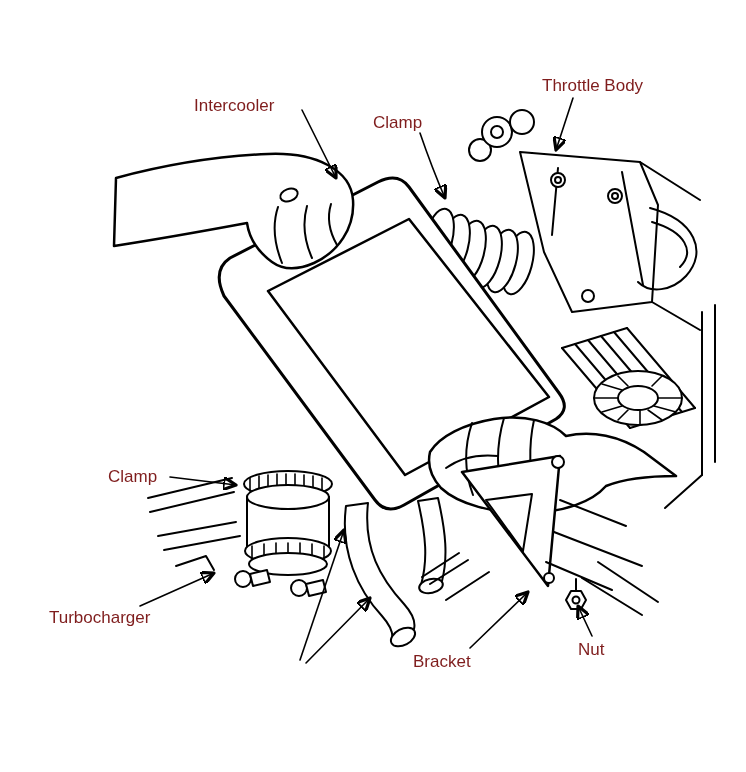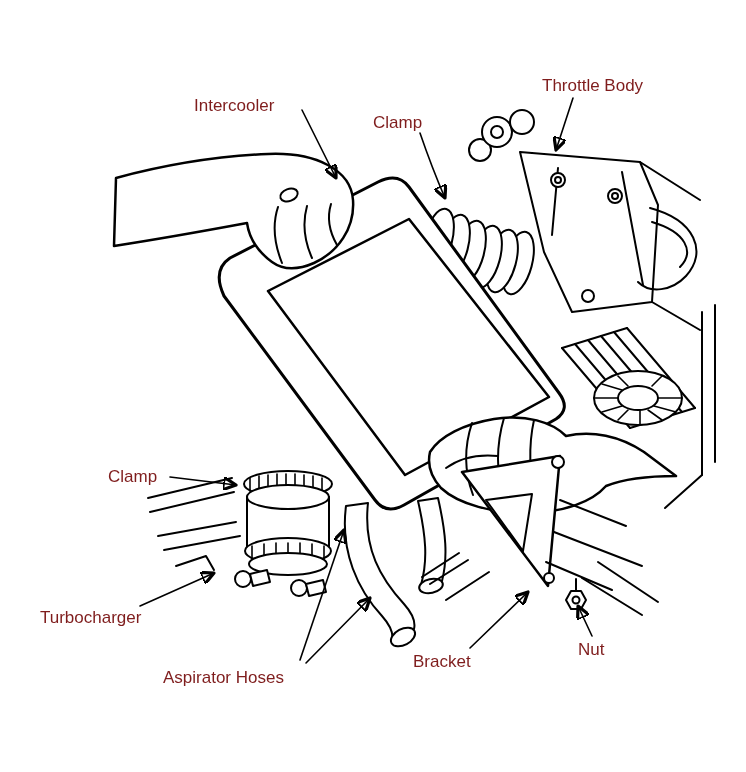--- a/index.html
+++ b/index.html
@@ -196,18 +196,17 @@
       <path class="thin" d="M306,663 L370,598" marker-end="url(#arr)"></path>
       <path class="thin" d="M470,648 L528,592" marker-end="url(#arr)"></path>
       <path class="thin" d="M592,636 L578,606" marker-end="url(#arr)"></path>
     </g>
   </svg>
 
   <div class="label" style="left:194px; top:96px;text-align:center;">Intercooler</div>
   <div class="label" style="left:373px; top:113px;">Clamp</div>
   <div class="label" style="left:542px; top:76px;">Throttle Body</div>
   <div class="label" style="left:108px; top:467px;">Clamp</div>
-  <div class="label" style="left:40px;  top:608px;">Turbocharger</div>
-  <div class="label" style="left:163px; top:668px;">Aspirator Hoses</div>
+  <div class="label" style="left:49px;  top:608px;">Turbocharger</div>
   <div class="label" style="left:413px; top:652px;">Bracket</div>
   <div class="label" style="left:578px; top:640px;text-align:right;">Nut</div>
 
 </div>
 
 </body></html>

